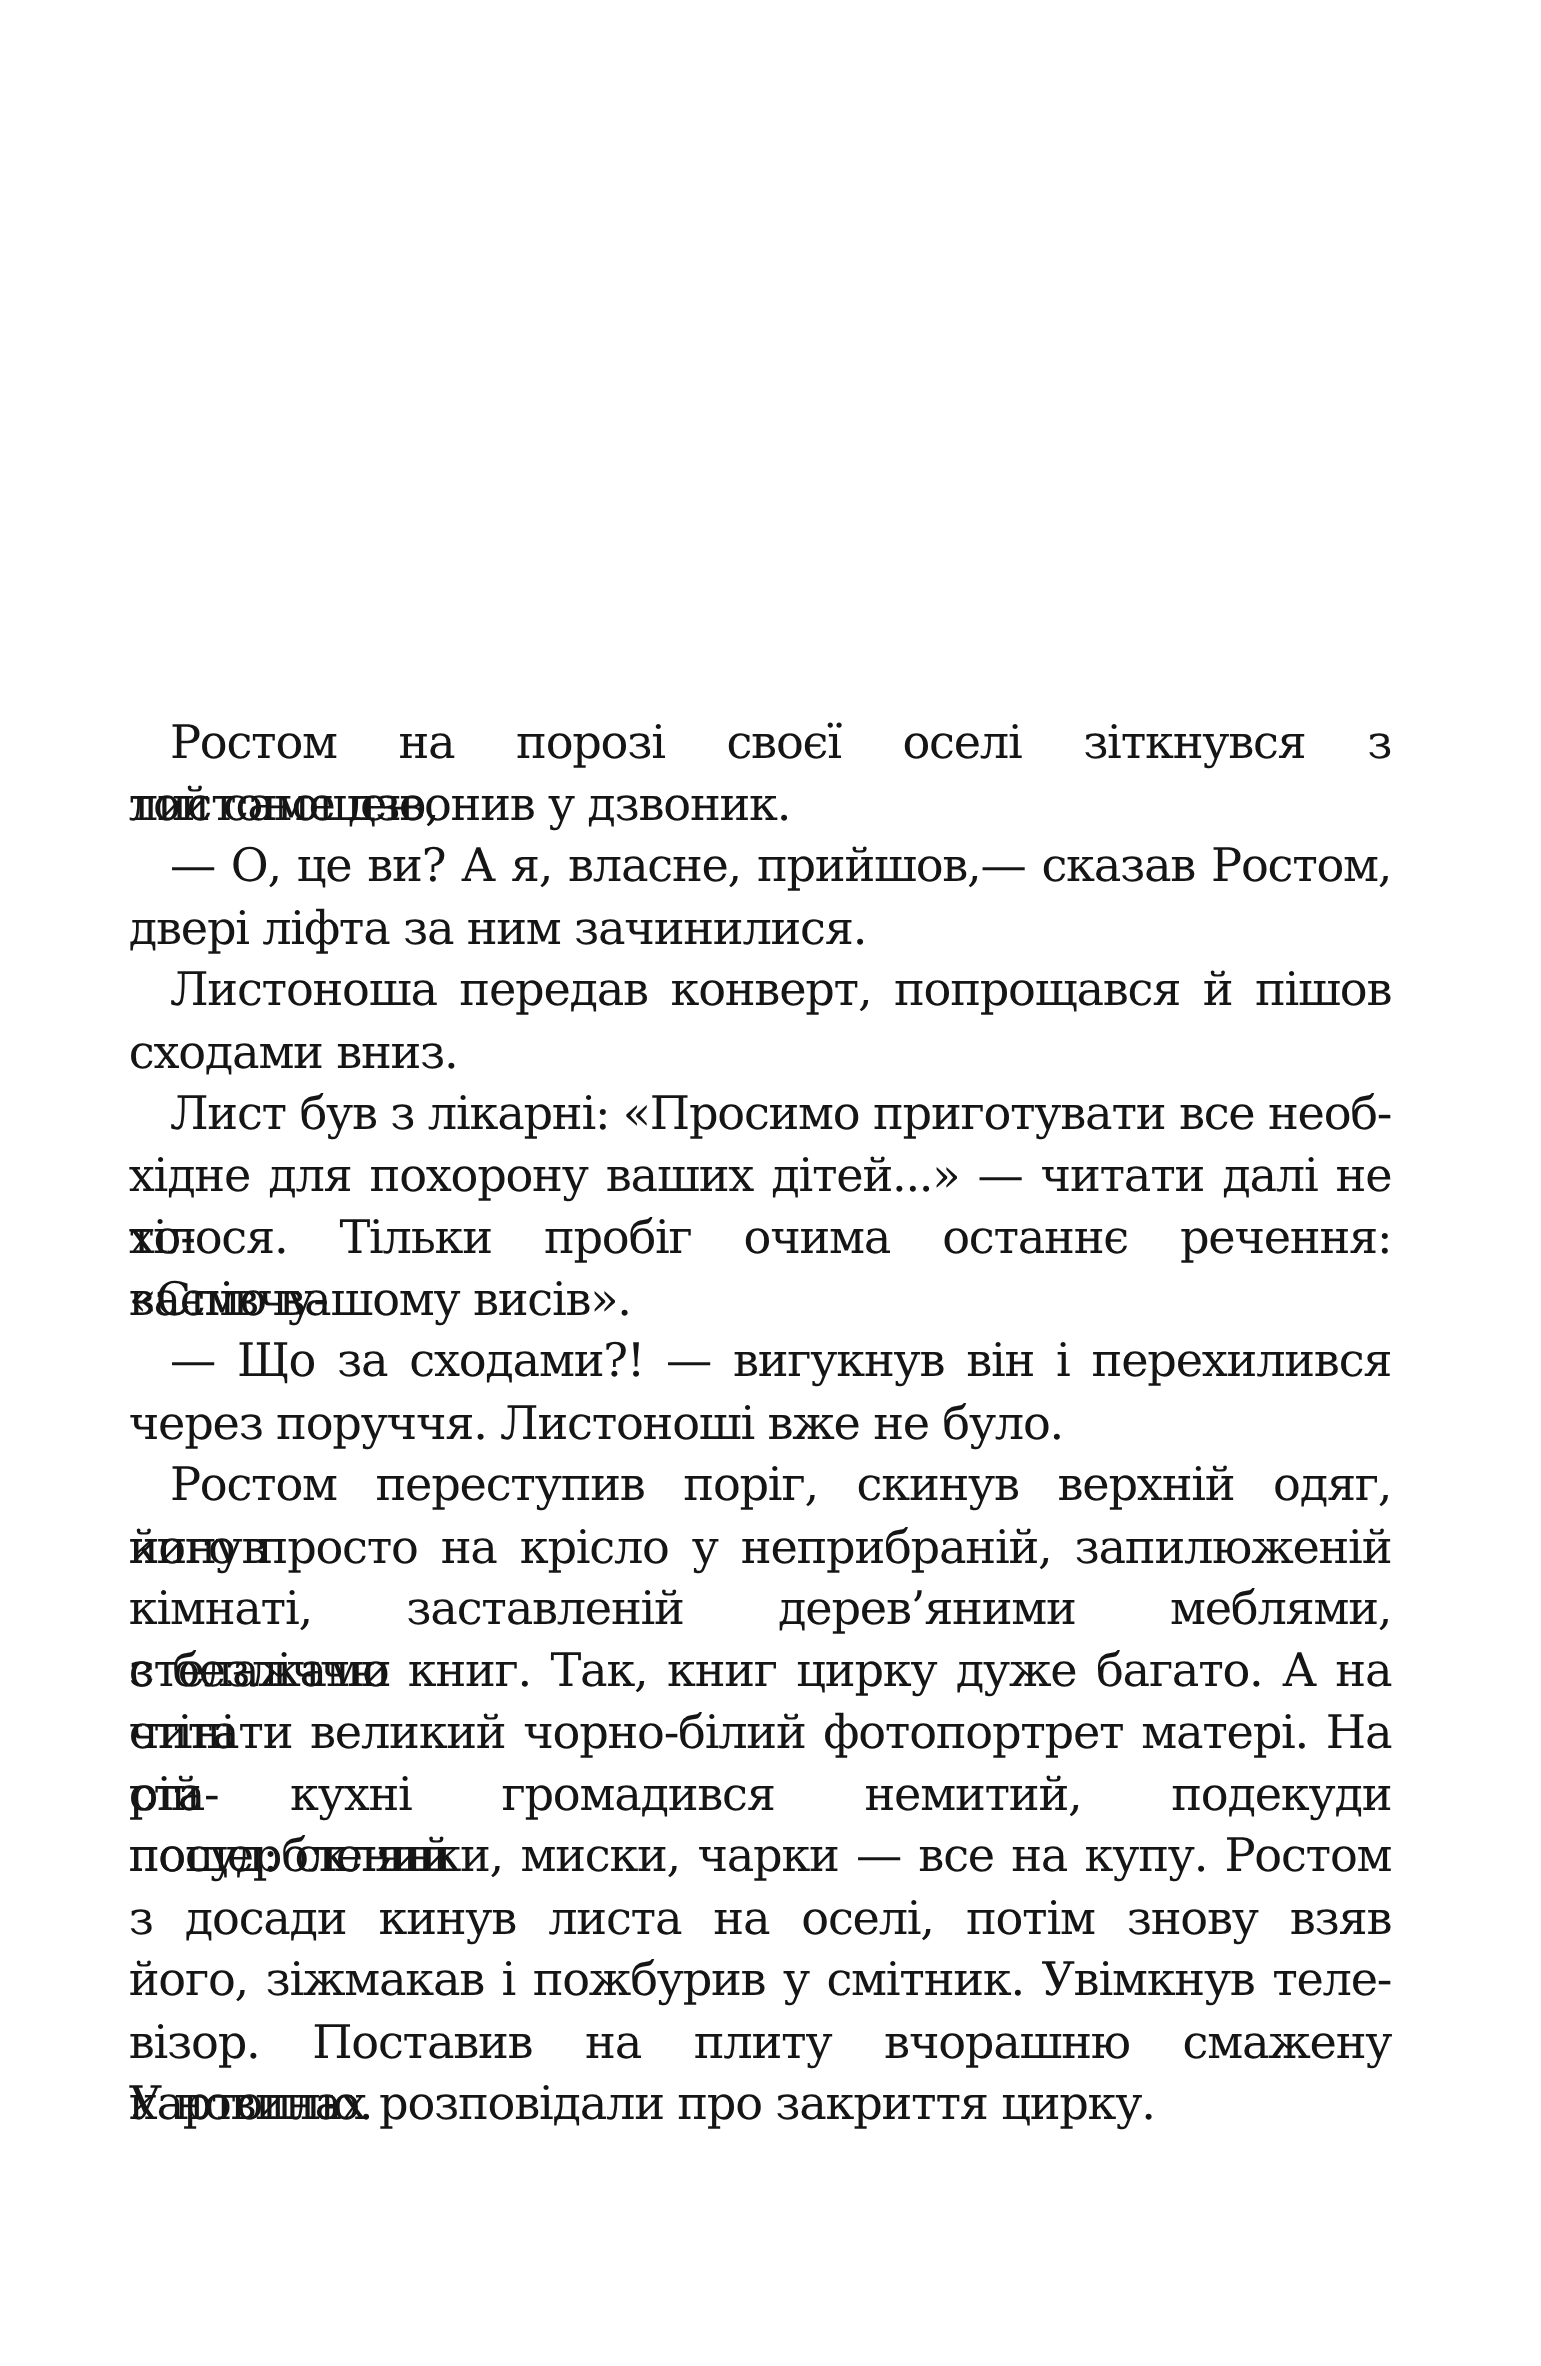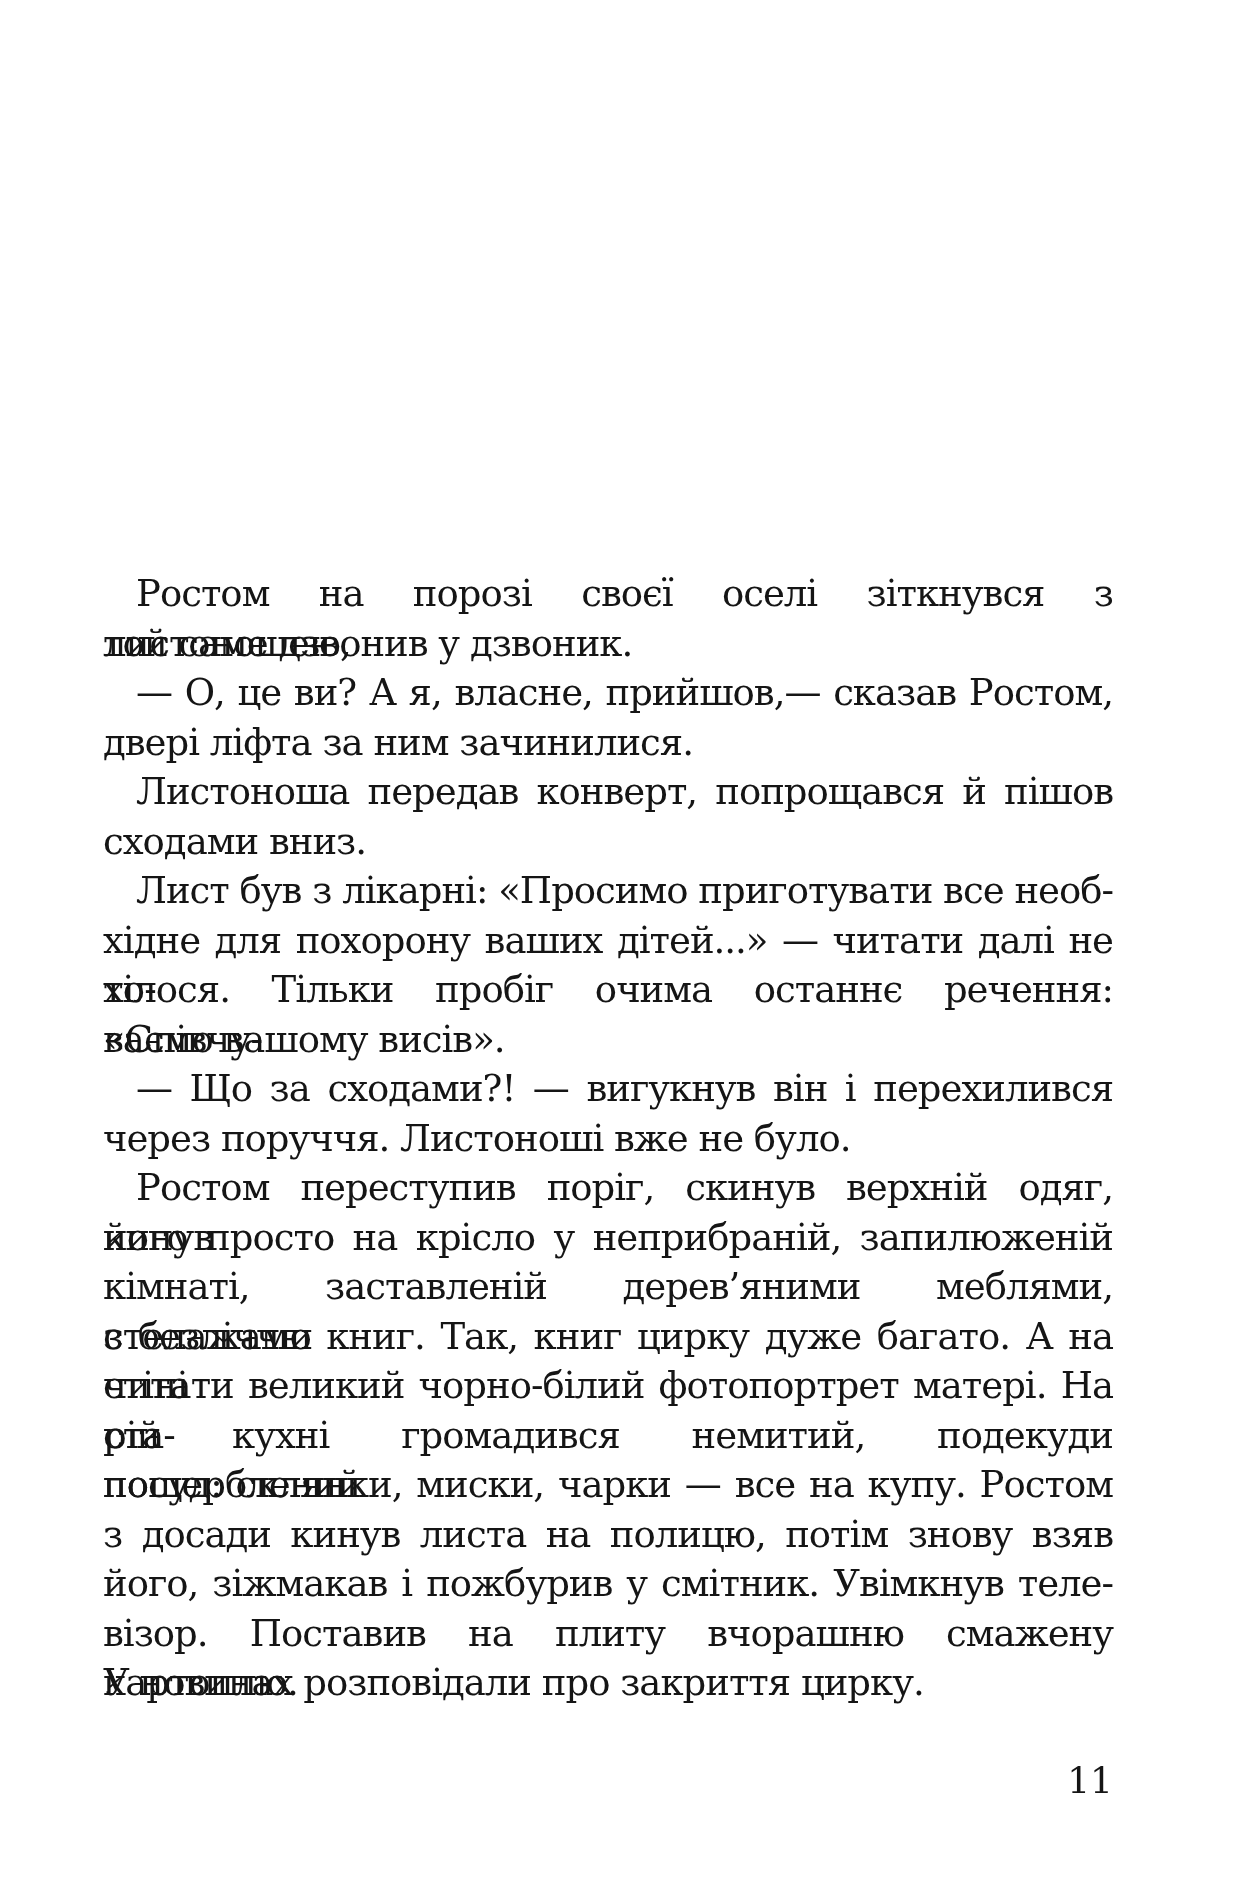--- a/index.html
+++ b/index.html
@@ -66,19 +66,18 @@
       <div class="line">ваємо вашому висів».</div>
       <div class="line fill indent">— Що за сходами?! — вигукнув він і перехилився</div>
       <div class="line">через поруччя. Листоноші вже не було.</div>
       <div class="line fill indent">Ростом переступив поріг, скинув верхній одяг, кинув</div>
       <div class="line fill">його просто на крісло у неприбраній, запилюженій</div>
       <div class="line fill">кімнаті, заставленій дерев’яними меблями, стелажами</div>
       <div class="line fill">з безліччю книг. Так, книг цирку дуже багато. А на стіні</div>
       <div class="line fill">читати великий чорно-білий фотопортрет матері. На ста-</div>
       <div class="line fill">рій кухні громадився немитий, подекуди пощерблений</div>
       <div class="line fill">посуд: склянки, миски, чарки — все на купу. Ростом</div>
-      <div class="line fill">з досади кинув листа на полицю, потім знову взяв</div>
+      <div class="line fill">з досади кинув листа на оселі, потім знову взяв</div>
       <div class="line fill">його, зіжмакав і пожбурив у смітник. Увімкнув теле-</div>
       <div class="line fill">візор. Поставив на плиту вчорашню смажену картоплю.</div>
       <div class="line">У новинах розповідали про закриття цирку.</div>
     </div>
-  <div class="folio">11</div>
 </div>
 
 </body></html>

